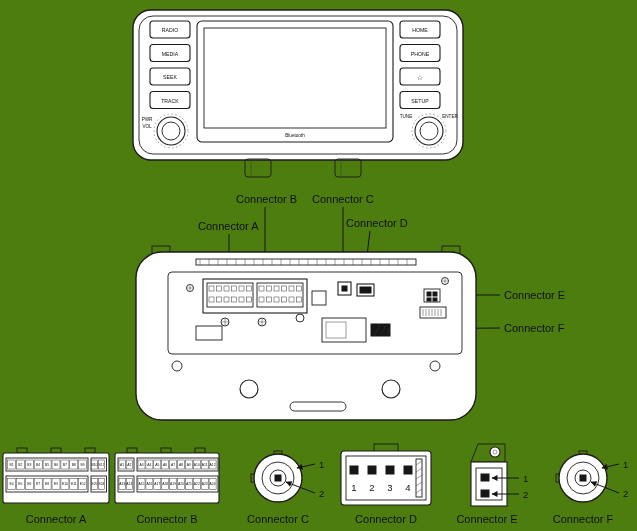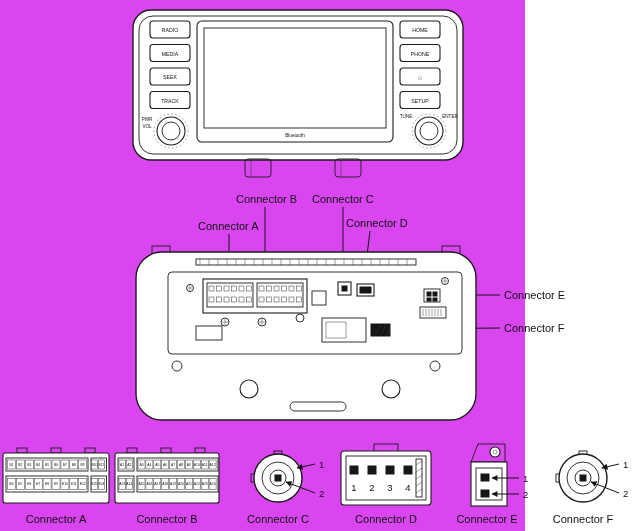--- a/index.html
+++ b/index.html
@@ -1,16 +1,16 @@
 <!DOCTYPE html>
 <html><head>
 <meta charset="utf-8">
 <style>
   html,body{margin:0;padding:0;background:#fff;width:637px;height:531px;overflow:hidden}
-  .canvas{position:relative;width:525px;height:531px;background:#d946ef}
+  .canvas{position:relative;width:637px;height:531px;background:#4d7c0f}
   svg{display:block;font-family:"Liberation Sans",sans-serif}
   .outline{fill:#fff;stroke:#1c1c1c;stroke-width:1.4}
   .outline2{fill:#fff;stroke:#1c1c1c;stroke-width:1.1}
   .thin{fill:none;stroke:#1c1c1c;stroke-width:0.9}
   .hair{fill:none;stroke:#3a3a3a;stroke-width:0.5}
   .dark{fill:#161616;stroke:#161616}
   .leader{stroke:#141414;stroke-width:1;fill:none}
   .lbl{font-size:11px;fill:#111}
   .lblc{font-size:11px;fill:#111;text-anchor:middle}
   .btn{font-size:5.2px;fill:#111;text-anchor:middle}

